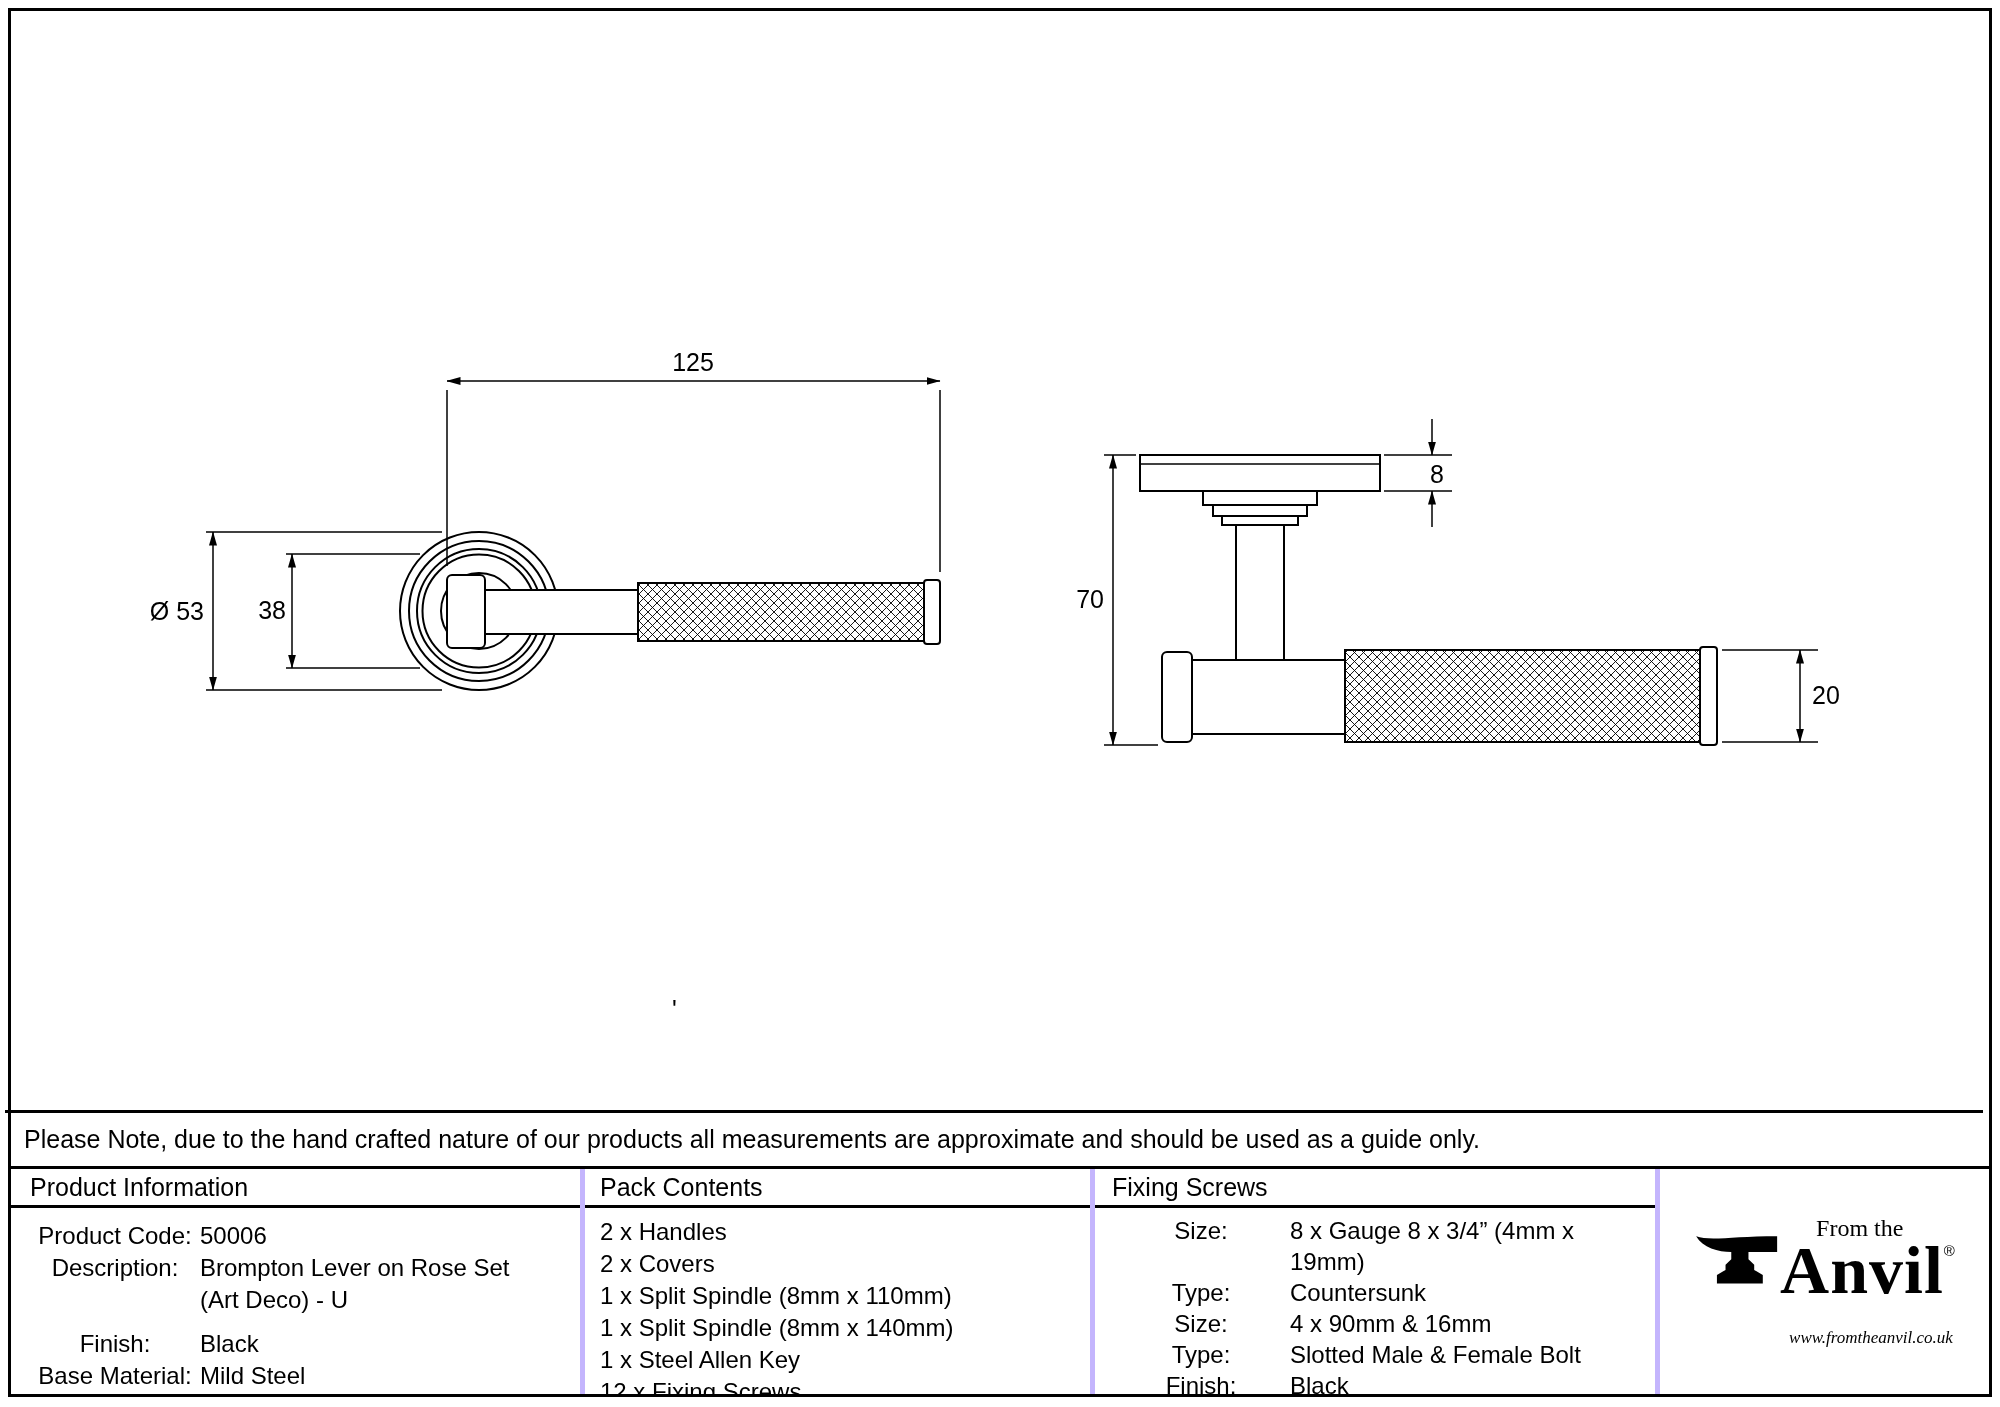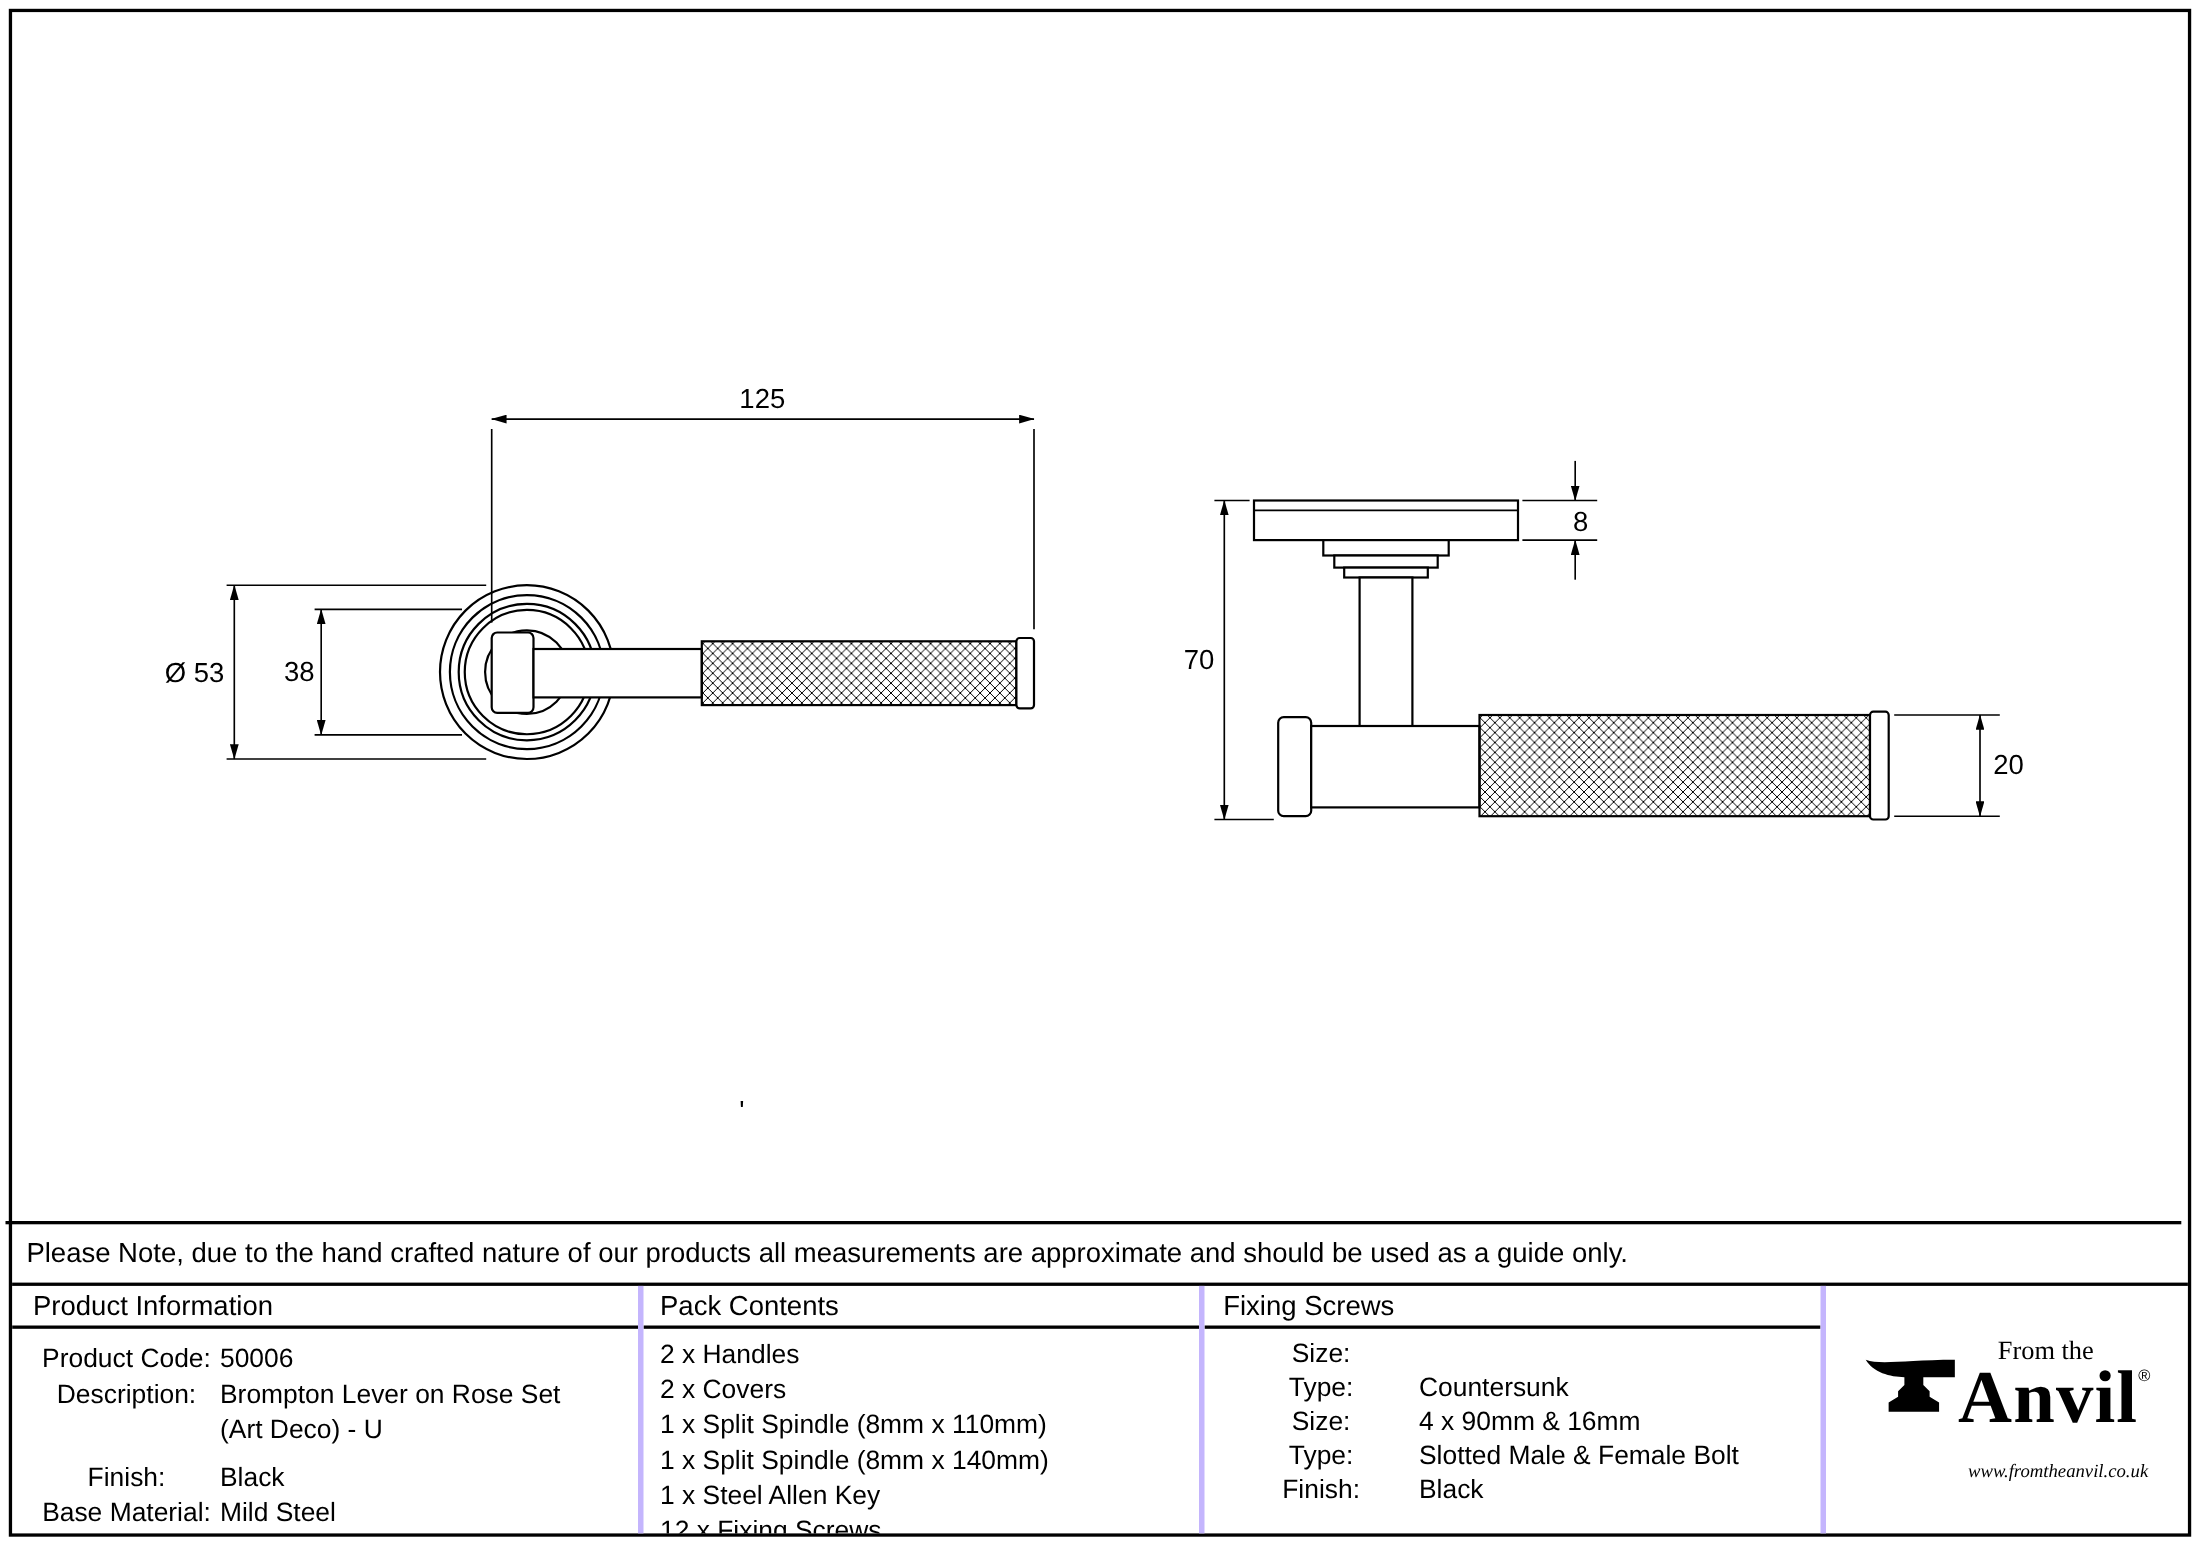--- a/index.html
+++ b/index.html
@@ -177,20 +177,21 @@
       <div>1 x Steel Allen Key</div>
       <div>12 x Fixing Screws</div>
     </div>
   </div>
 
   <div class="tcol">
     <div class="tcol-header pad-c">Fixing Screws</div>
     <div class="col-body col3-body">
       <div class="kv-row c3">
         <span class="kv-label">Size:</span>
+        <span class="kv-value">8 x Gauge 8 x 3/4” (4mm x 19mm)</span>
       </div>
       <div class="kv-row c3">
         <span class="kv-label">Type:</span>
         <span class="kv-value">Countersunk</span>
       </div>
       <div class="kv-row c3">
         <span class="kv-label">Size:</span>
         <span class="kv-value">4 x 90mm &amp; 16mm</span>
       </div>
       <div class="kv-row c3">

